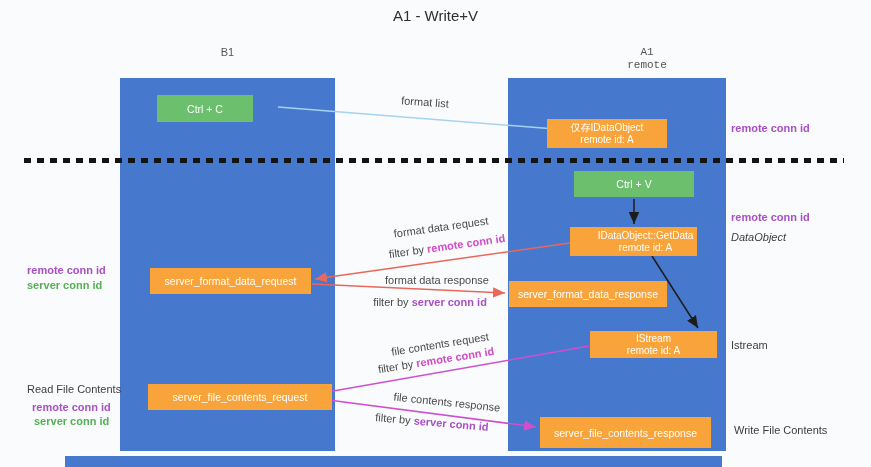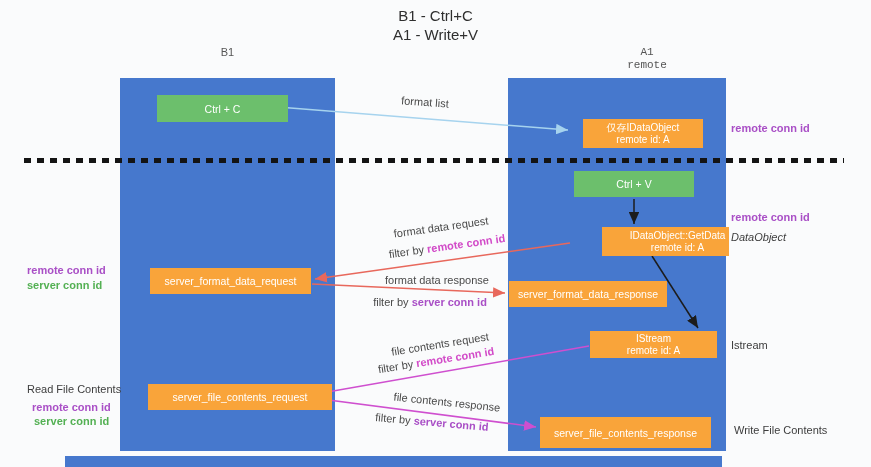--- a/index.html
+++ b/index.html
@@ -36,21 +36,20 @@
                  white-space:nowrap; text-align:center; }
 
   svg.arrows { position:absolute; top:0; left:0; pointer-events:none; }
 </style>
 </head>
 <body>
 
 <div class="canvas">
 
   <div class="title">
-    <div>B1 - Ctrl+C</div>
     <div>A1 - Write+V</div>
   </div>
 
   <div class="lane-header lh-left">
     <div>B1</div>
   </div>
   <div class="lane-header lh-right">
     <div>A1</div>
     <div>remote</div>
   </div>
@@ -78,34 +77,34 @@
     </defs>
     <line x1="278" y1="107" x2="568" y2="130" stroke-width="1.5" marker-end="url(#mBlue)" stroke="#a6d3ee"></line>
     <line x1="634" y1="199" x2="634" y2="224" stroke-width="1.5" marker-end="url(#mBlk)" stroke="#1c1c1c"></line>
     <line x1="570" y1="243" x2="315" y2="279" stroke-width="1.5" marker-end="url(#mRed)" stroke="#e8685c"></line>
     <line x1="312" y1="284" x2="505" y2="293" stroke-width="1.5" marker-end="url(#mRed)" stroke="#e8685c"></line>
     <line x1="652" y1="256" x2="698" y2="328" stroke-width="1.5" marker-end="url(#mBlk)" stroke="#1c1c1c"></line>
     <line x1="589" y1="346" x2="316" y2="394" stroke-width="1.5" marker-end="url(#mMag)" stroke="#cf4fcf"></line>
     <line x1="313" y1="398" x2="536" y2="427" stroke-width="1.5" marker-end="url(#mMag)" stroke="#cf4fcf"></line>
   </svg>
 
-  <div class="box green single" style="left:157px; top:95px; width:131px; height:27px;">
+  <div class="box green single" style="left:157px; top:95px; width:96px; height:27px;">
     <div>Ctrl + C</div>
   </div>
 
-  <div class="box orange" style="left:583px; top:119px; width:120px; height:29px;">
+  <div class="box orange" style="left:547px; top:119px; width:120px; height:29px;">
     <div>仅存IDataObject</div>
     <div>remote id: A</div>
   </div>
 
   <div class="box green single" style="left:574px; top:171px; width:120px; height:26px;">
     <div>Ctrl + V</div>
   </div>
 
-  <div class="box orange" style="left:602px; top:227px; width:127px; height:29px;padding-left:24px;">
+  <div class="box orange" style="left:570px; top:227px; width:127px; height:29px;padding-left:24px;">
     <div>IDataObject::GetData</div>
     <div>remote id: A</div>
   </div>
 
   <div class="box orange single" style="left:150px; top:268px; width:161px; height:26px;">
     <div>server_format_data_request</div>
   </div>
 
   <div class="box orange single" style="left:509px; top:281px; width:158px; height:26px;">
     <div>server_format_data_response</div>

